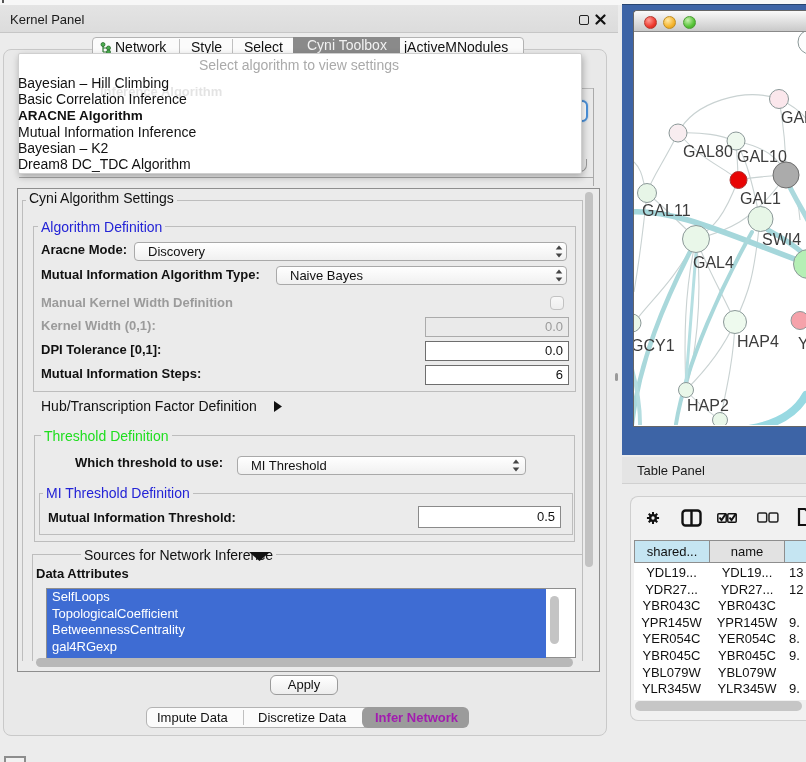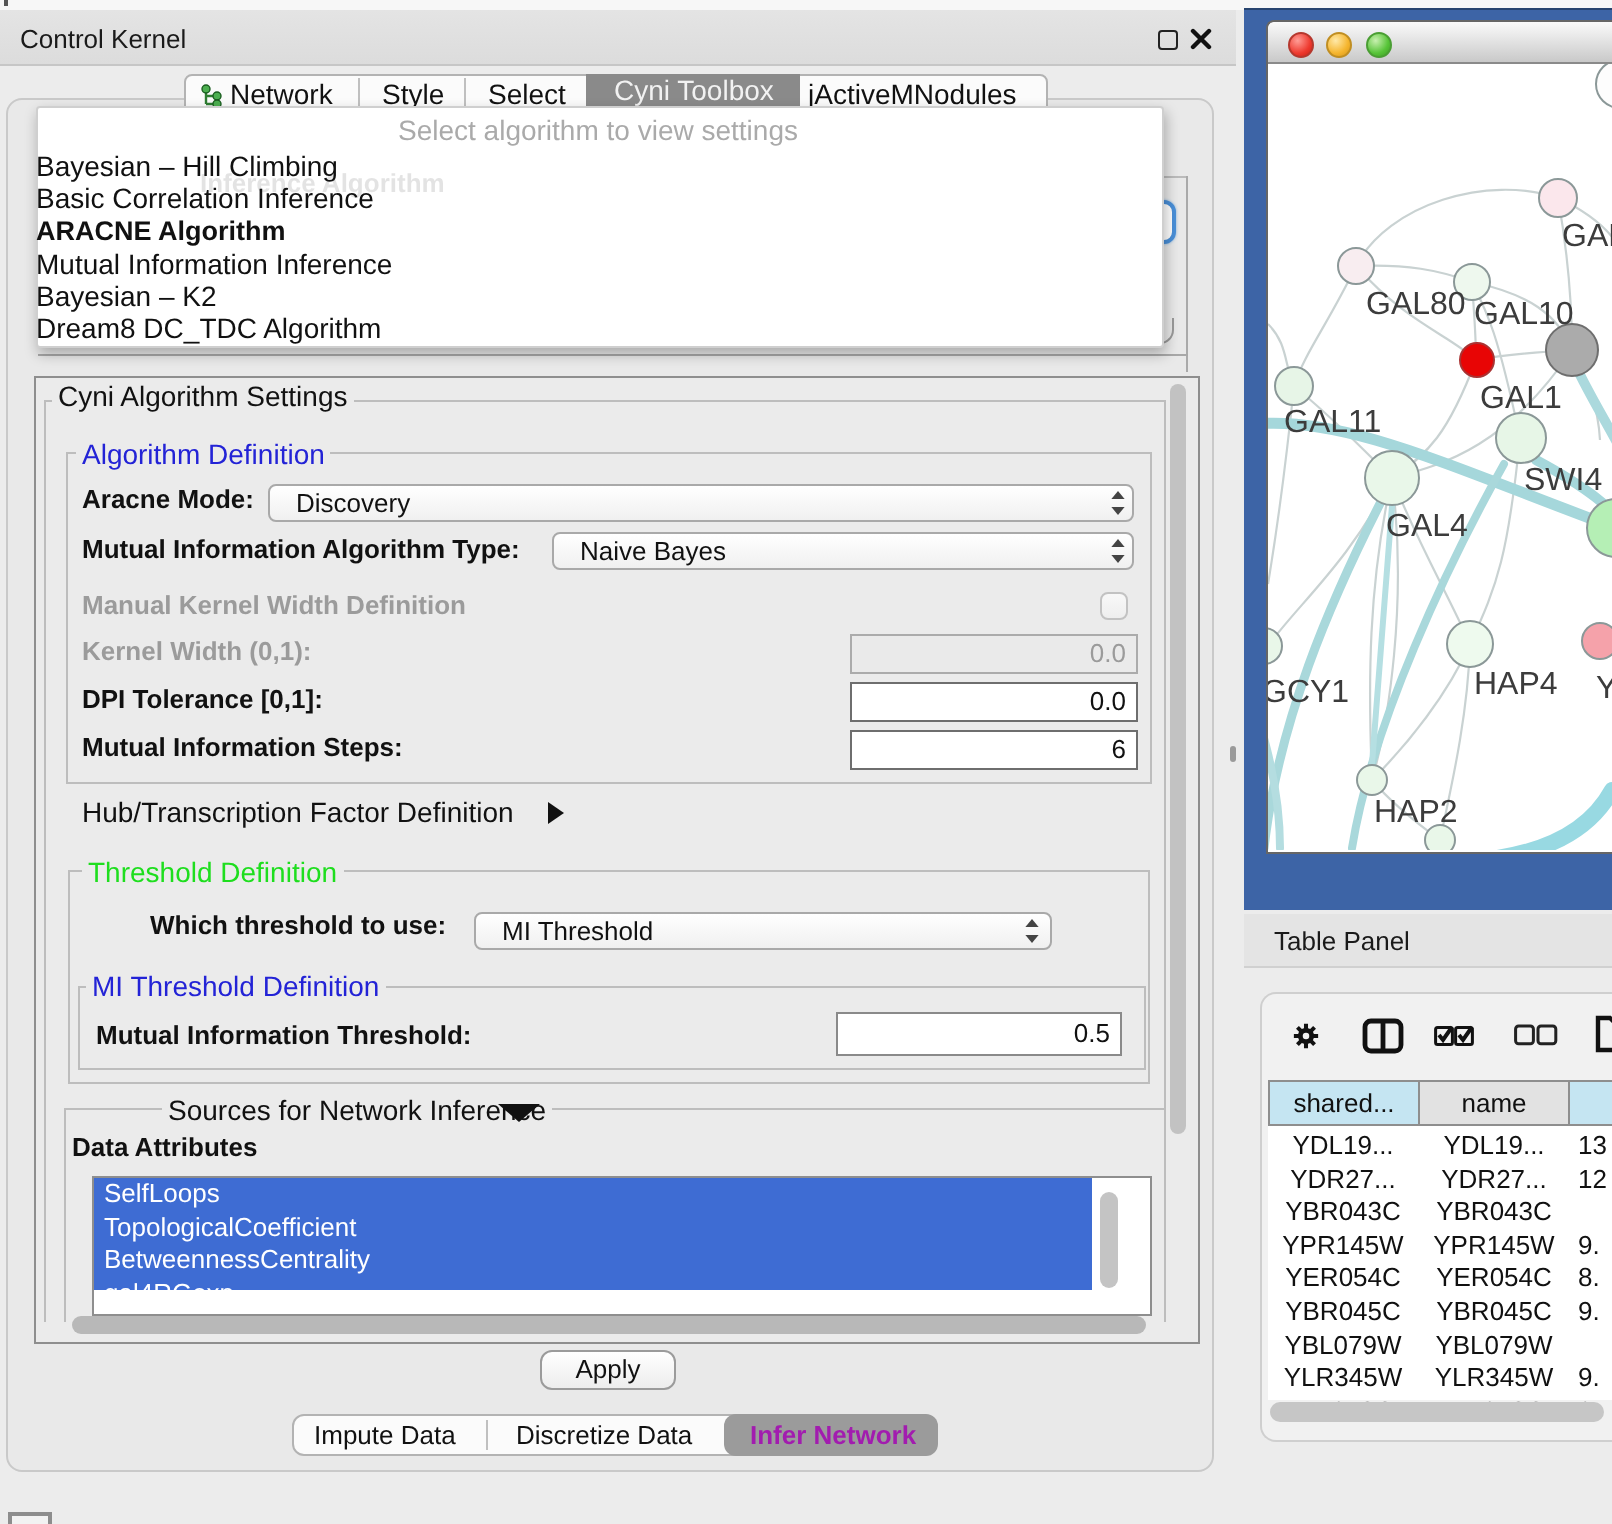--- a/index.html
+++ b/index.html
@@ -11,21 +11,21 @@
   .combo{position:absolute;background:linear-gradient(#ffffff,#f0f0f0);border:1px solid #a9a9a9;border-radius:4px;font-size:13px;color:#111;}
   .gtitle{position:absolute;font-size:14px;background:#ebebeb;white-space:nowrap;}
 </style></head>
 <body>
 <div id="root">
 
 <div class="abs" style="left:0;top:0;width:806px;height:5px;background:#f7f7f7;"></div>
 <div class="abs" style="left:2px;top:0;width:2px;height:3px;background:#555;"></div>
 
 <div class="abs" style="left:0;top:5px;width:618px;height:27px;background:linear-gradient(#e4e4e4,#dcdcdc);border-bottom:1px solid #c6c6c6;"></div>
-<div class="abs" style="left:10px;top:12px;font-size:13px;color:#1a1a1a;">Control Kernel</div>
+<div class="abs" style="left:10px;top:12px;font-size:13px;color:#1a1a1a;">Kernel Panel</div>
 <div class="abs" style="left:579px;top:15px;width:8px;height:8px;border:1.5px solid #222;border-radius:2px;"></div>
 <svg class="abs" style="left:595px;top:14px;" width="11" height="11" viewBox="0 0 11 11">
       <path d="M1.5 1.5 L9.5 9.5 M9.5 1.5 L1.5 9.5" stroke="#111" stroke-width="2.2" stroke-linecap="round"></path>
     </svg>
 
 <div class="abs" style="left:3px;top:49px;width:602px;height:685px;background:#e9e9e9;border:1px solid #c9c9c9;border-radius:8px;"></div>
 
 <div id="toptabs" class="abs" style="left:92px;top:37px;height:18px;font-size:14px;">
   <div class="abs" style="left:0;top:0;width:430px;height:18px;background:#fbfbfb;border:1px solid #b3b3b3;border-radius:4px 4px 0 0;"></div>
   <div class="abs" style="left:87px;top:2px;width:1px;height:14px;background:#c0c0c0;"></div>
@@ -106,21 +106,21 @@
 
 <div class="abs" style="left:32px;top:554px;width:549px;height:106px;border:1px solid #bdbdbd;border-bottom:none;"></div>
 <div class="gtitle" style="left:45px;top:547px;padding:0 3px;color:#111;margin-left:36px;">Sources for Network Inference</div>
 <svg class="abs" style="left:248px;top:551px;" width="23" height="10" viewBox="0 0 23 10">
       <path d="M1 1 L22 1 L11.5 10 Z" fill="#111"></path>
     </svg>
 
 <div class="abs b" style="left:36px;top:566px;">Data Attributes</div>
 
 <div class="abs" style="left:46px;top:588px;width:528px;height:68px;background:#fff;border:1px solid #8e8e8e;"></div>
-<div class="abs" style="left:47px;top:589px;width:499px;height:56px;background:#3e6cd3;color:#fff;font-size:13px;line-height:16.7px;padding-left:5px;box-sizing:border-box;">SelfLoops<br>TopologicalCoefficient<br>BetweennessCentrality<br>gal4RGexp</div>
+<div class="abs" style="left:47px;top:589px;width:499px;height:78px;background:#3e6cd3;color:#fff;font-size:13px;line-height:16.7px;padding-left:5px;box-sizing:border-box;">SelfLoops<br>TopologicalCoefficient<br>BetweennessCentrality<br>gal4RGexp</div>
 <div class="abs" style="left:550px;top:596px;width:9px;height:48px;background:#c4c4c4;border-radius:5px;"></div>
 
 <div class="abs" style="left:585px;top:192px;width:8px;height:375px;background:#c2c2c2;border-radius:4px;"></div>
 <div class="abs" style="left:36px;top:658px;width:537px;height:9px;background:#b8b8b8;border-radius:4.5px;"></div>
 
 <div class="abs" style="left:270px;top:675px;width:66px;height:18px;background:linear-gradient(#ffffff,#ededed);border:1px solid #9b9b9b;border-radius:6px;text-align:center;line-height:18px;font-size:13px;">Apply</div>
 
 <div id="bottabs" class="abs" style="left:146px;top:707px;height:21px;">
   <div class="abs" style="left:0;top:0;width:321px;height:21px;background:#fbfbfb;border:1px solid #b3b3b3;border-radius:6px;box-sizing:border-box;"></div>
   <div class="abs" style="left:97px;top:3px;width:1px;height:15px;background:#c0c0c0;"></div>

